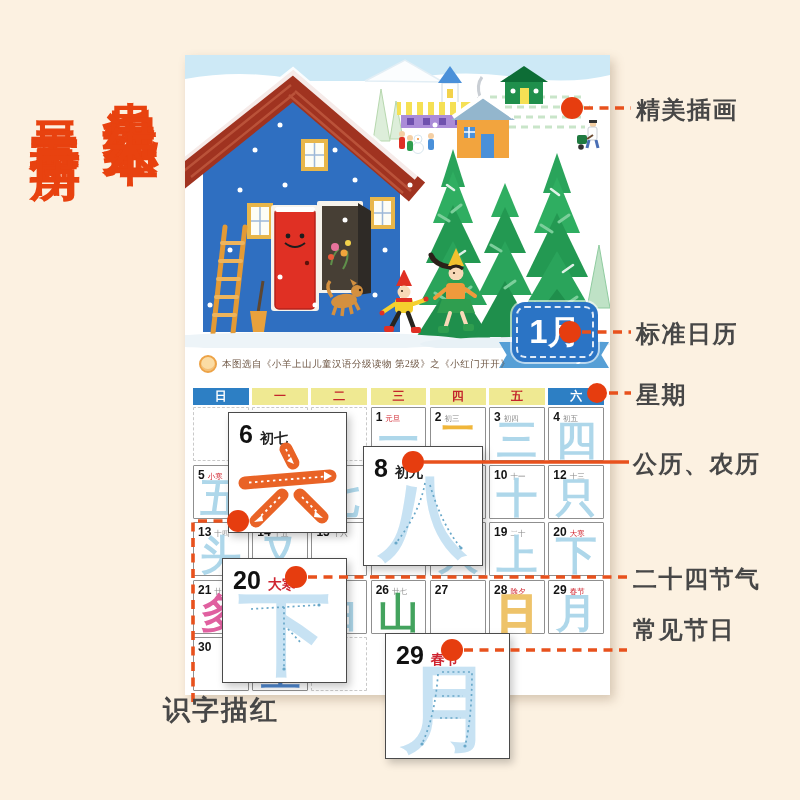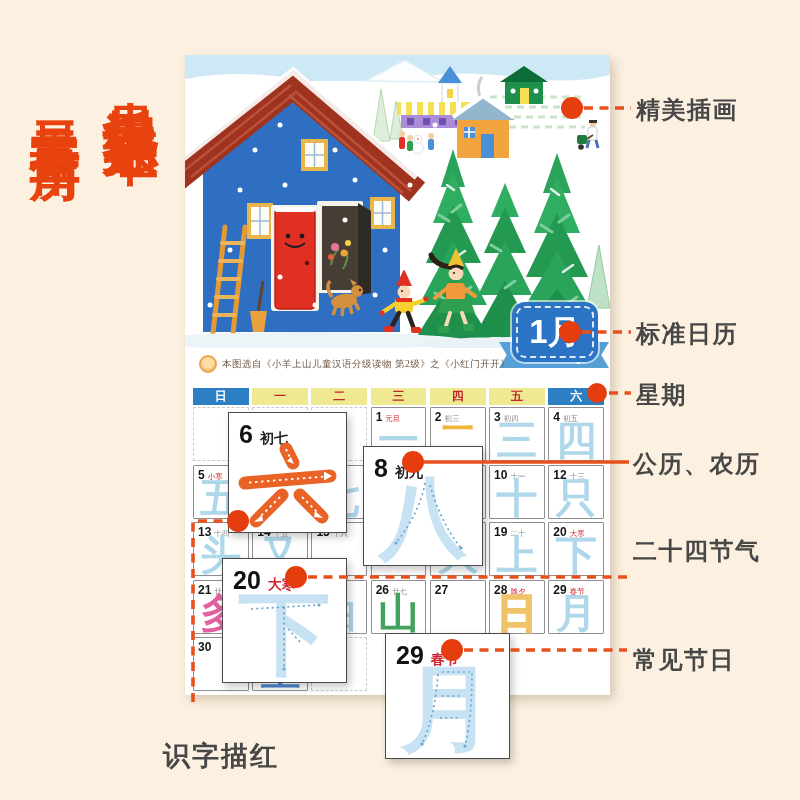--- a/index.html
+++ b/index.html
@@ -599,16 +599,16 @@
       <circle cx="296" cy="577" r="11"></circle>
       <circle cx="452" cy="650" r="11"></circle>
       <circle cx="238" cy="521" r="11"></circle>
     </g>
   </svg>
 
   <div class="ann" style="left:636px;top:94px" id="ann-illustration">精美插画</div>
   <div class="ann" style="left:636px;top:318px" id="ann-calendar">标准日历</div>
   <div class="ann" style="left:636px;top:379px" id="ann-week">星期</div>
   <div class="ann" style="left:633px;top:448px" id="ann-dates">公历、农历</div>
-  <div class="ann" style="left:633px;top:535px" id="ann-terms">二十四节气</div>
-  <div class="ann" style="left:633px;top:644px" id="ann-festivals">常见节日</div>
-  <div class="ann" style="left:163px;top:738px" id="ann-tracing">识字描红</div>
+  <div class="ann" style="left:633px;top:563px" id="ann-terms">二十四节气</div>
+  <div class="ann" style="left:633px;top:614px" id="ann-festivals">常见节日</div>
+  <div class="ann" style="left:163px;top:692px" id="ann-tracing">识字描红</div>
 </div>
 
 </body></html>

